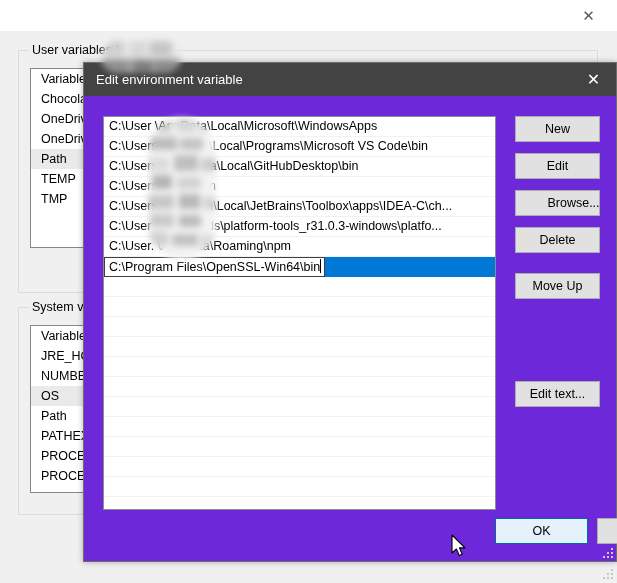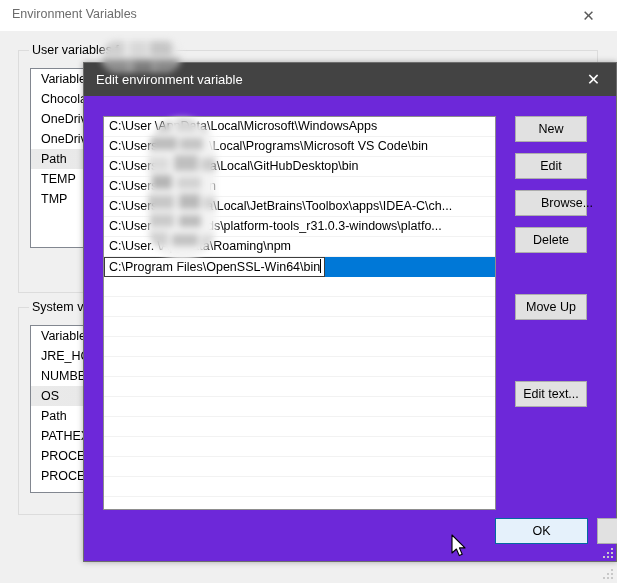--- a/index.html
+++ b/index.html
@@ -181,21 +181,21 @@
     border: 1px solid #adadad;
     font-size: 12.5px;
     color: #000000;
     font-family: "Liberation Sans", sans-serif;
     display: flex;
     align-items: center;
     justify-content: center;
     cursor: default;
     padding: 0;
   }
-  .side-btn { left: 431px; width: 72px; height: 26px; }
+  .side-btn { left: 431px; width: 85px; height: 26px; }
 
   .btn.primary-hover {
     background: #e5f1fb;
     border: 1px solid #0369a1;
   }
 
   
   .ok-btn   { left: 411px; top: 455px; width: 93px; height: 26px; }
   .cancel-btn { left: 513px; top: 455px; width: 93px; height: 26px; }
 
@@ -232,21 +232,20 @@
   }
 </style>
 </head>
 <body>
 
 <div id="root">
 
   <div class="parent-window">
 
     <div class="parent-titlebar">
-      <div class="parent-title">Environment Variables</div>
       <div class="parent-close">✕</div>
     </div>
 
     <div class="parent-body">
 
       <div class="groupbox" style="left:18px; top:19px; width:580px; height:243px;">
         <div class="groupbox-label">User variables f</div>
       </div>
 
       <div class="listbox" style="left:30px; top:37px; width:555px; height:180px;">
@@ -316,21 +315,21 @@
       <div class="path-row">&nbsp;</div>
       <div class="path-row">&nbsp;</div>
       <div class="path-row">&nbsp;</div>
       <div class="path-row">&nbsp;</div>
     </div>
 
     <button class="btn side-btn" style="top:53px;">New</button>
     <button class="btn side-btn" style="top:90px;">Edit</button>
     <button class="btn side-btn" style="top:127px;padding-left:32px;">Browse...</button>
     <button class="btn side-btn" style="top:164px;text-align:right;">Delete</button>
-    <button class="btn side-btn" style="top:231px;text-align:center;">Move Up</button>
+    <button class="btn side-btn" style="top:210px;text-align:center;">Move Up</button>
     <button class="btn side-btn" style="top:318px;">Edit text...</button>
 
     <button class="btn ok-btn primary-hover">OK</button>
     <button class="btn cancel-btn">Cancel</button>
 
     <div class="grip" style="right:3px; bottom:3px;">
       <i style="right:0px; bottom:0px;"></i>
         <i style="right:4px; bottom:0px;"></i>
         <i style="right:8px; bottom:0px;"></i>
       <i style="right:0px; bottom:4px;"></i>

